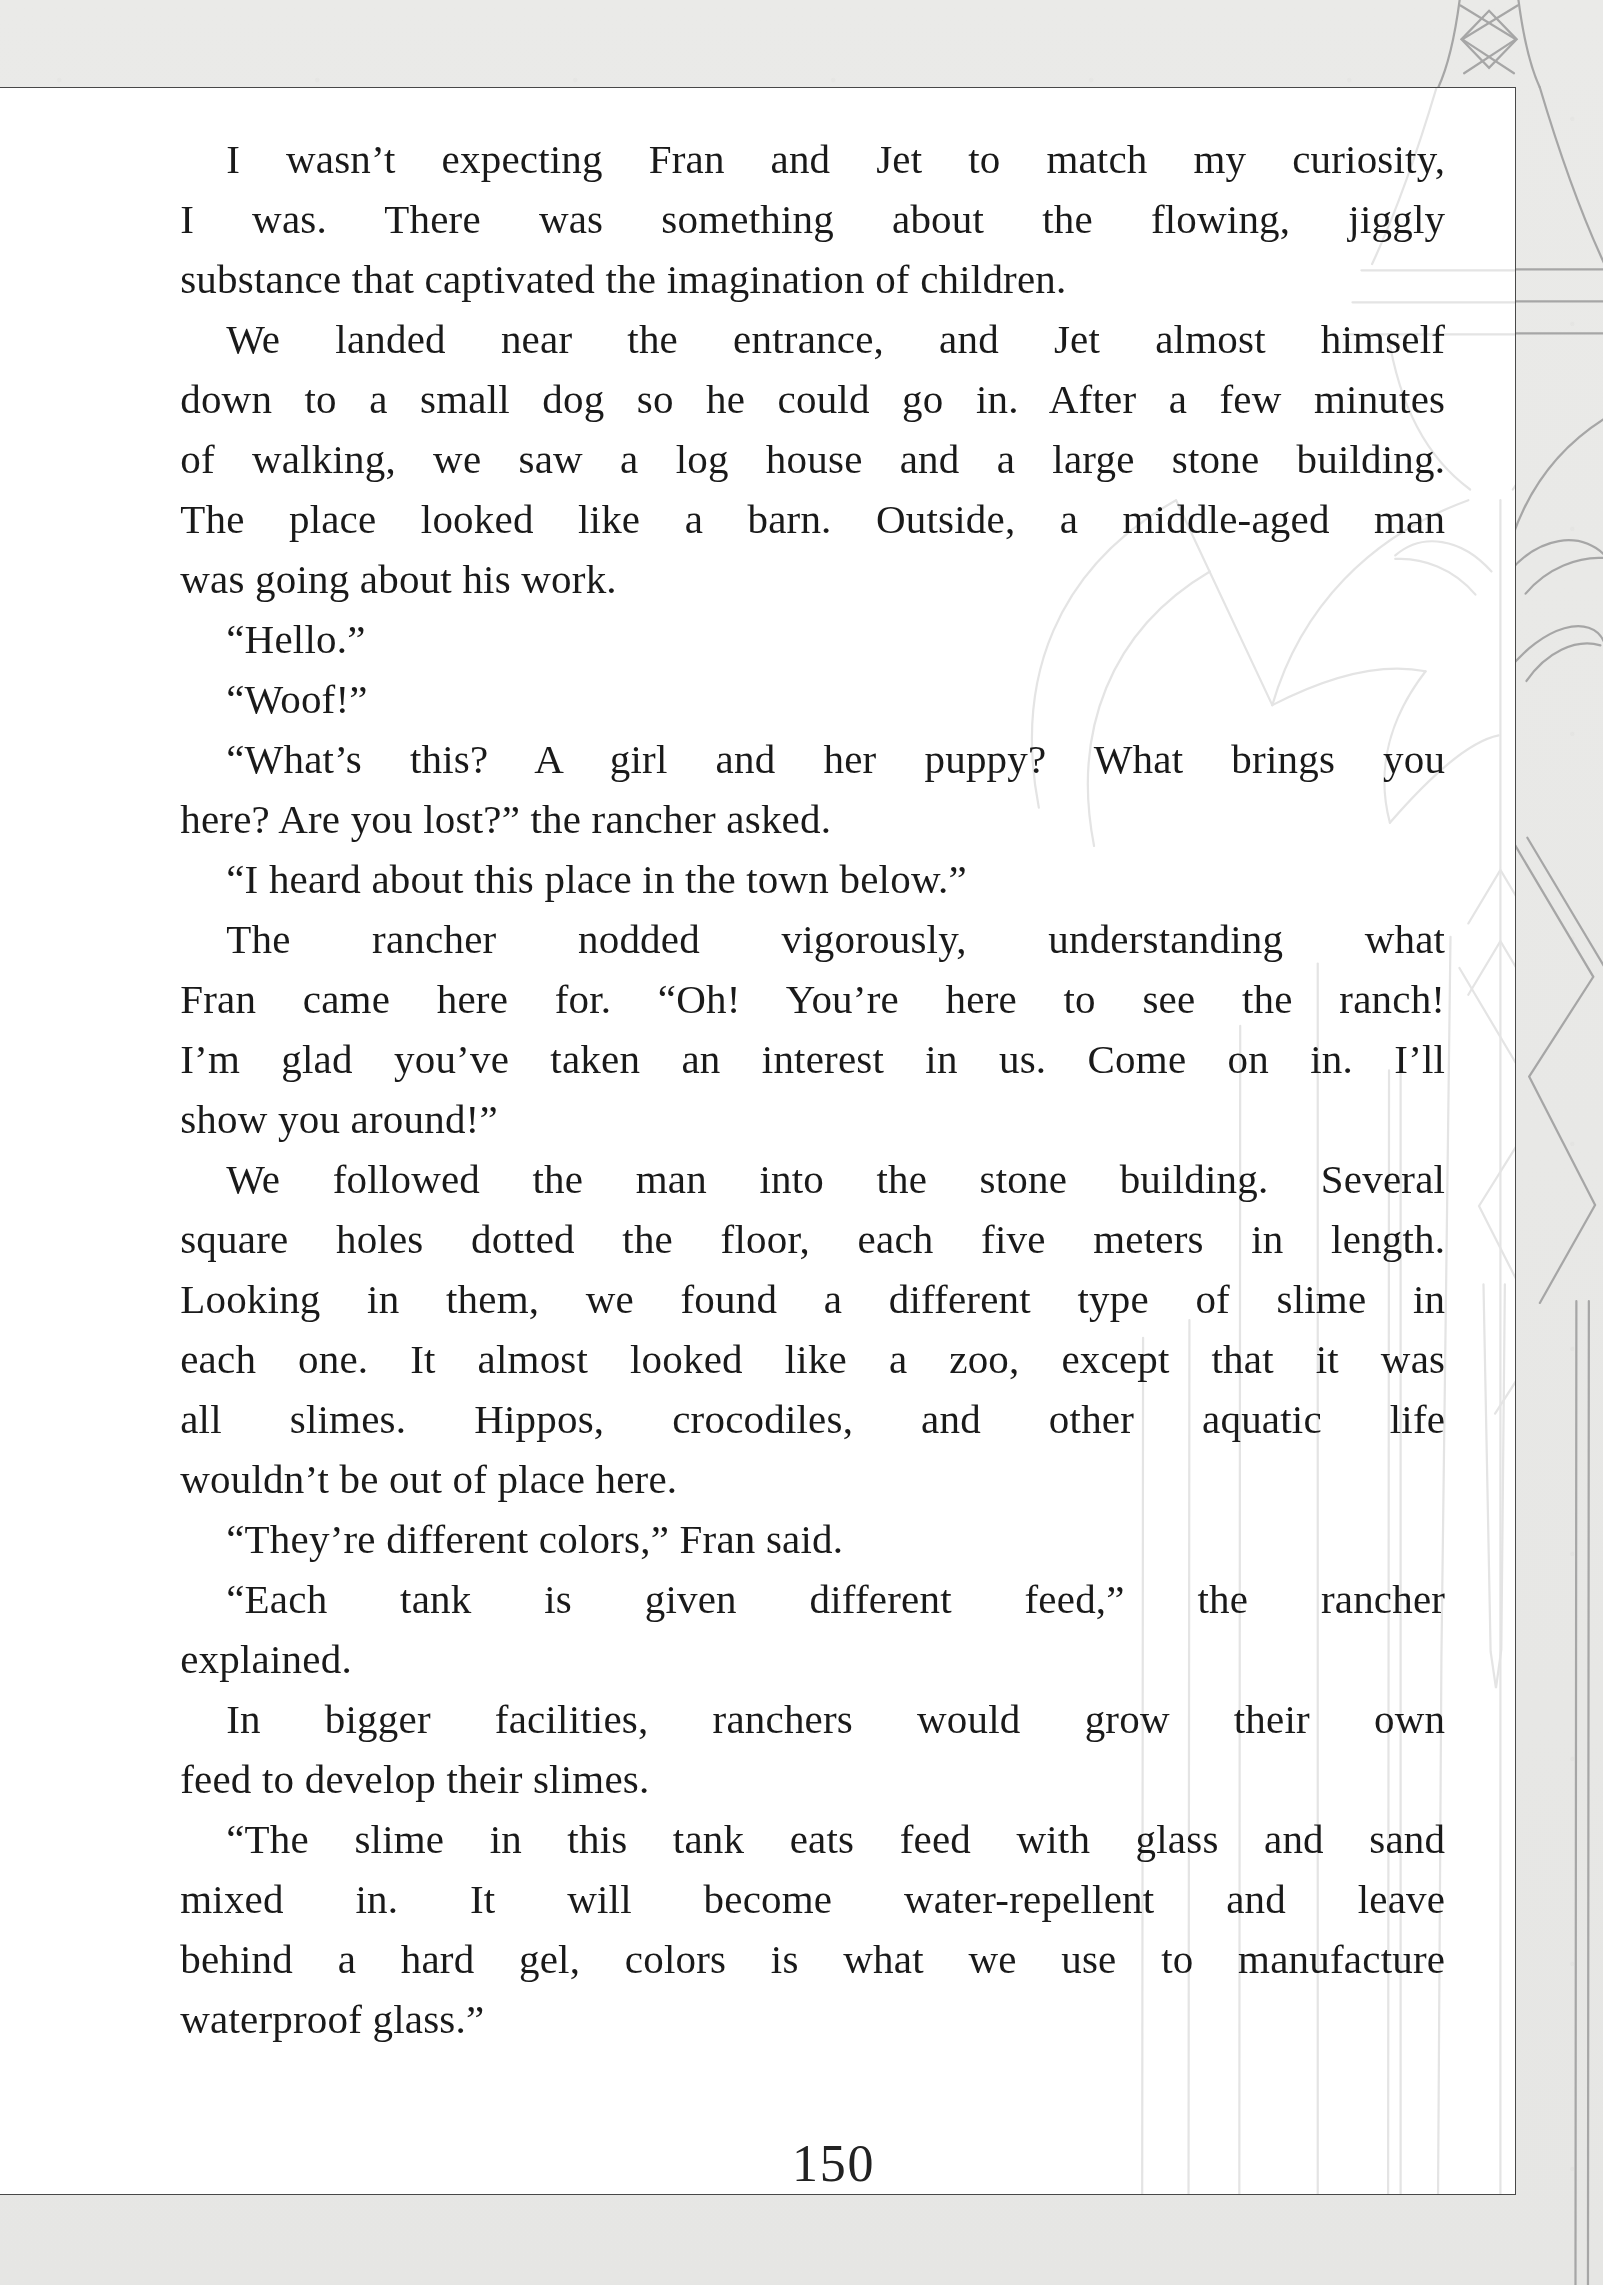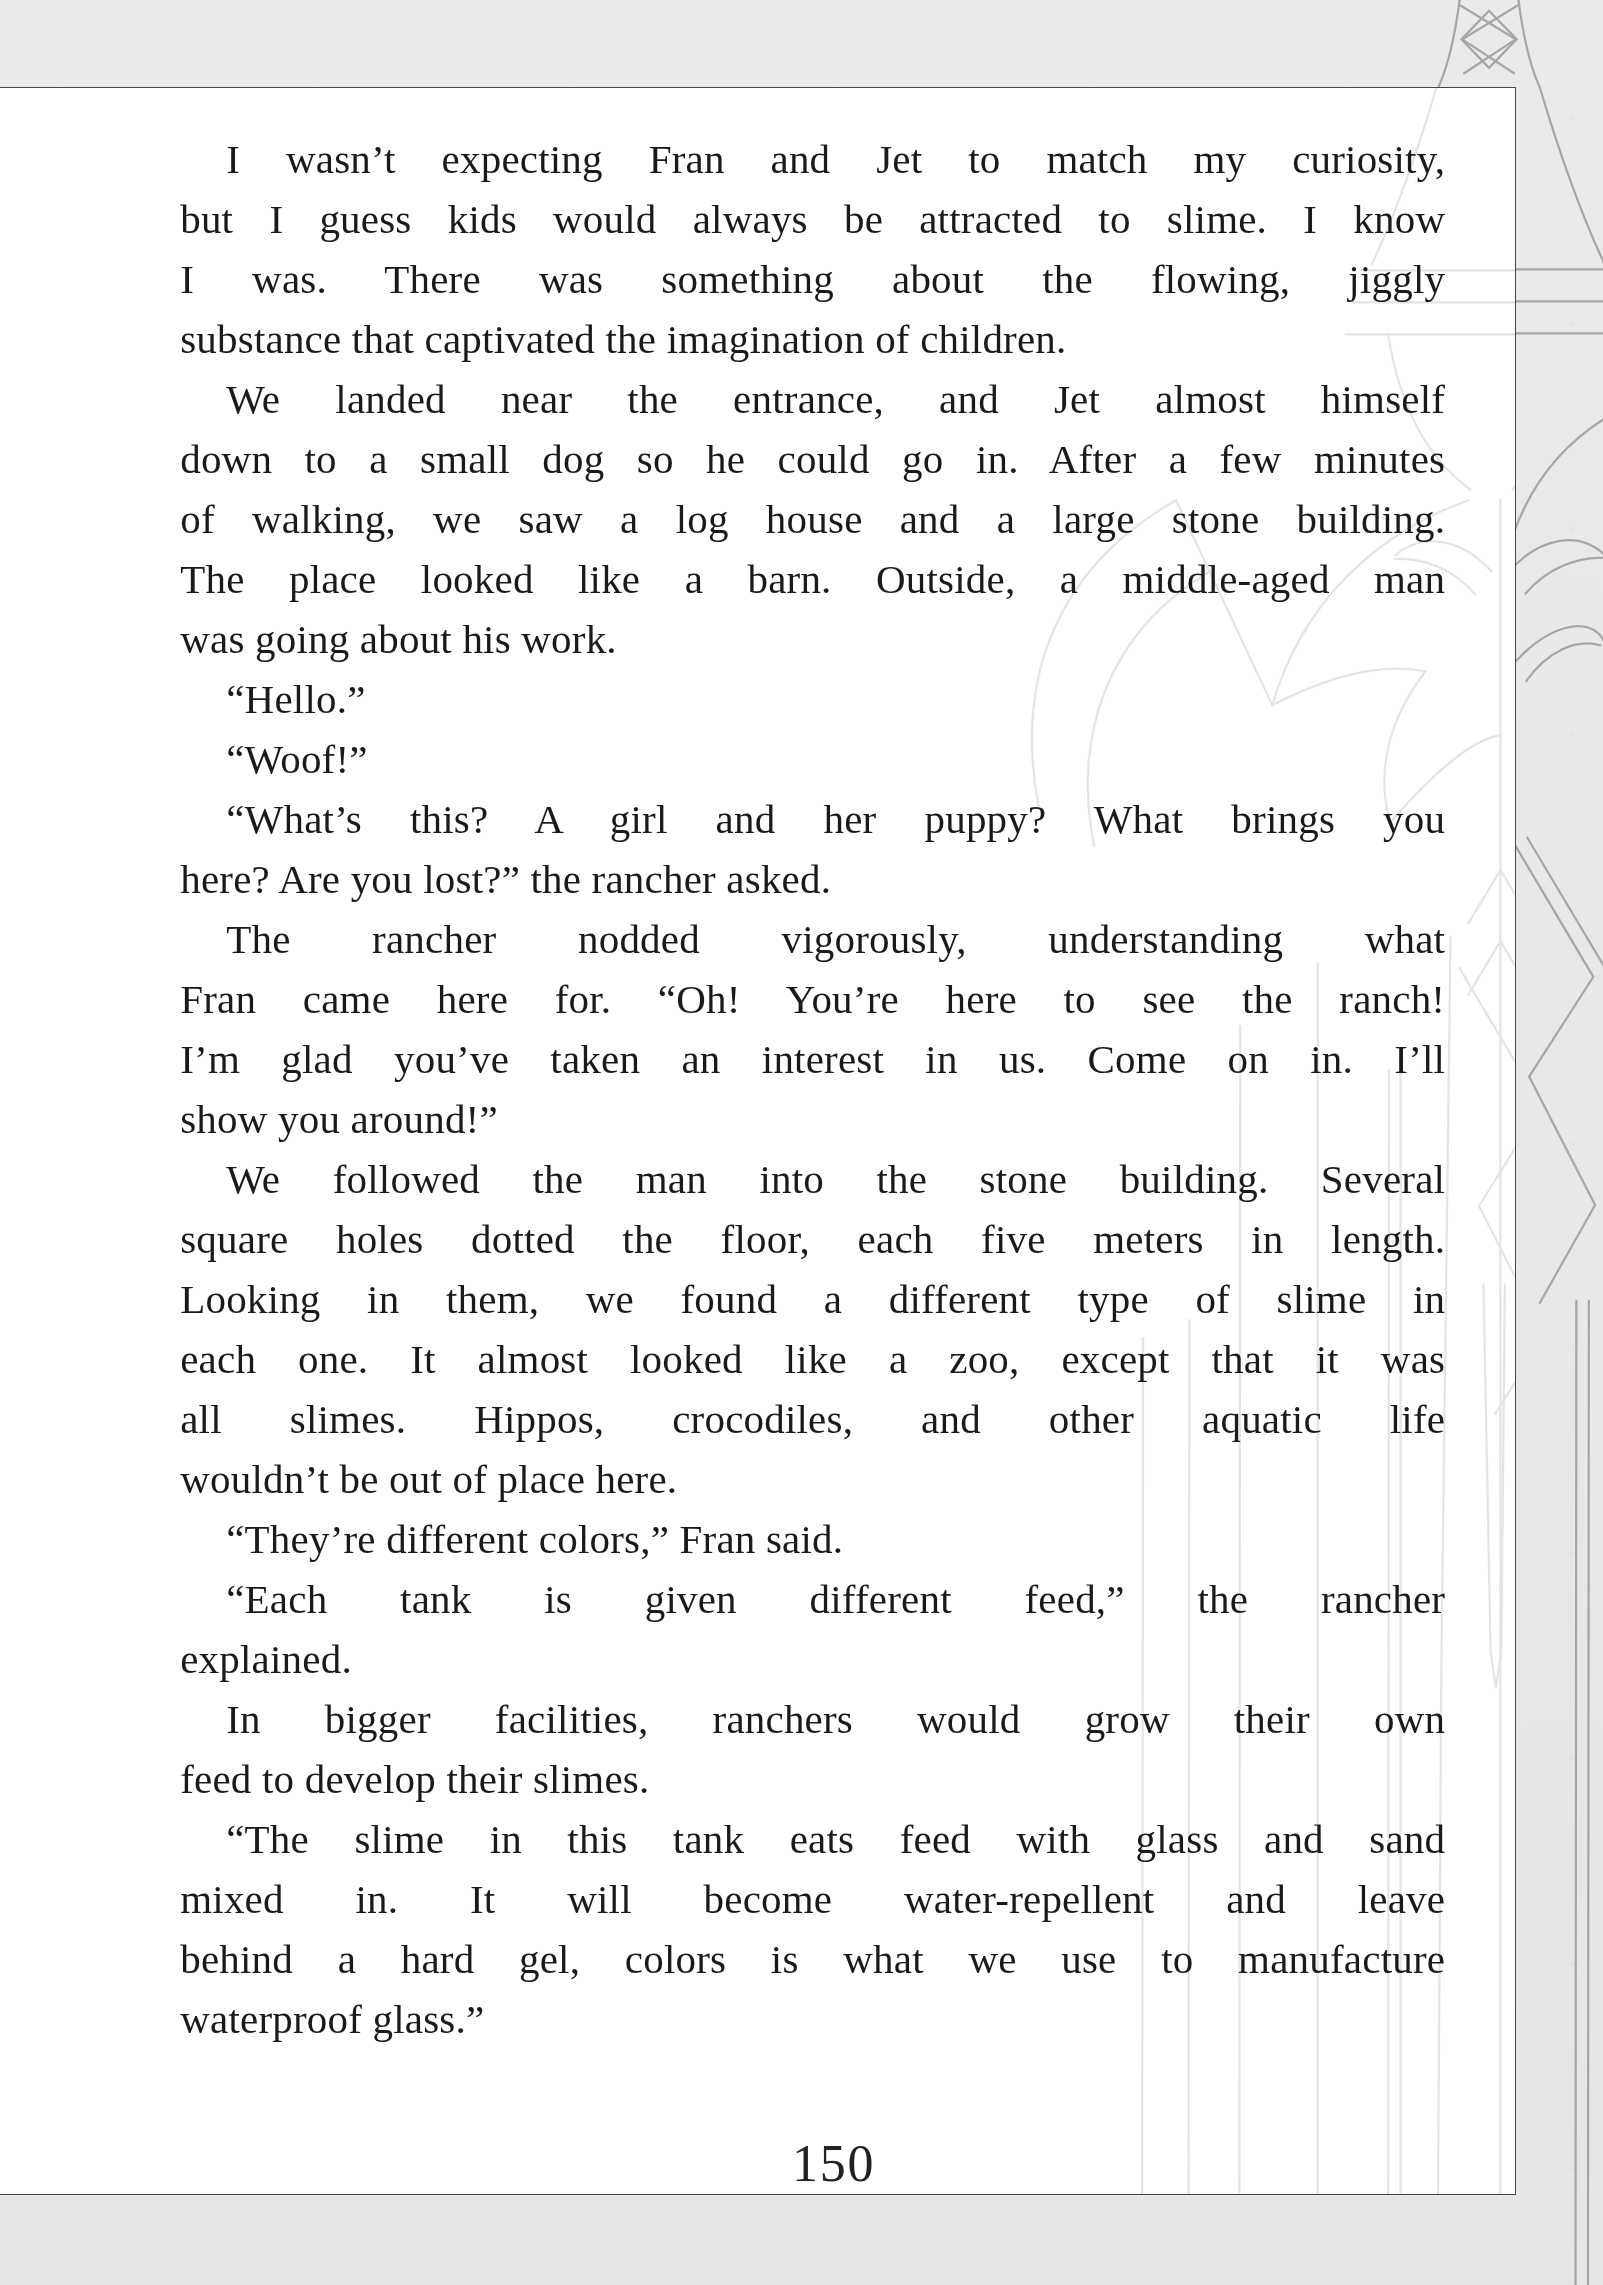--- a/index.html
+++ b/index.html
@@ -137,32 +137,32 @@
         <path d="M1561,1200 L1560,2463"></path>
         <path d="M1574,1200 L1574,2463"></path>
         <path d="M1394,1150 L1393,2463"></path>
         <path d="M1285,1500 L1284,2463"></path>
         <path d="M1337,1480 L1336,2463"></path>
       </g>
     </svg>
 
     <div class="text-block">
         <div class="line just indent">I wasn’t expecting Fran and Jet to match my curiosity,</div>
-        <div class="line just">but I guess kids would always be attracted to slime. I know</div>
         <div class="line just">I was. There was something about the flowing, jiggly</div>
         <div class="line">substance that captivated the imagination of children.</div>
         <div class="line just indent">We landed near the entrance, and Jet almost himself</div>
         <div class="line just">down to a small dog so he could go in. After a few minutes</div>
         <div class="line just">of walking, we saw a log house and a large stone building.</div>
         <div class="line just">The place looked like a barn. Outside, a middle-aged man</div>
         <div class="line">was going about his work.</div>
         <div class="line indent">“Hello.”</div>
         <div class="line indent">“Woof!”</div>
         <div class="line just indent">“What’s this? A girl and her puppy? What brings you</div>
         <div class="line">here? Are you lost?” the rancher asked.</div>
+        <div class="line indent">“I heard about this place in the town below.”</div>
         <div class="line just indent">The rancher nodded vigorously, understanding what</div>
         <div class="line just">Fran came here for. “Oh! You’re here to see the ranch!</div>
         <div class="line just">I’m glad you’ve taken an interest in us. Come on in. I’ll</div>
         <div class="line">show you around!”</div>
         <div class="line just indent">We followed the man into the stone building. Several</div>
         <div class="line just">square holes dotted the floor, each five meters in length.</div>
         <div class="line just">Looking in them, we found a different type of slime in</div>
         <div class="line just">each one. It almost looked like a zoo, except that it was</div>
         <div class="line just">all slimes. Hippos, crocodiles, and other aquatic life</div>
         <div class="line">wouldn’t be out of place here.</div>

